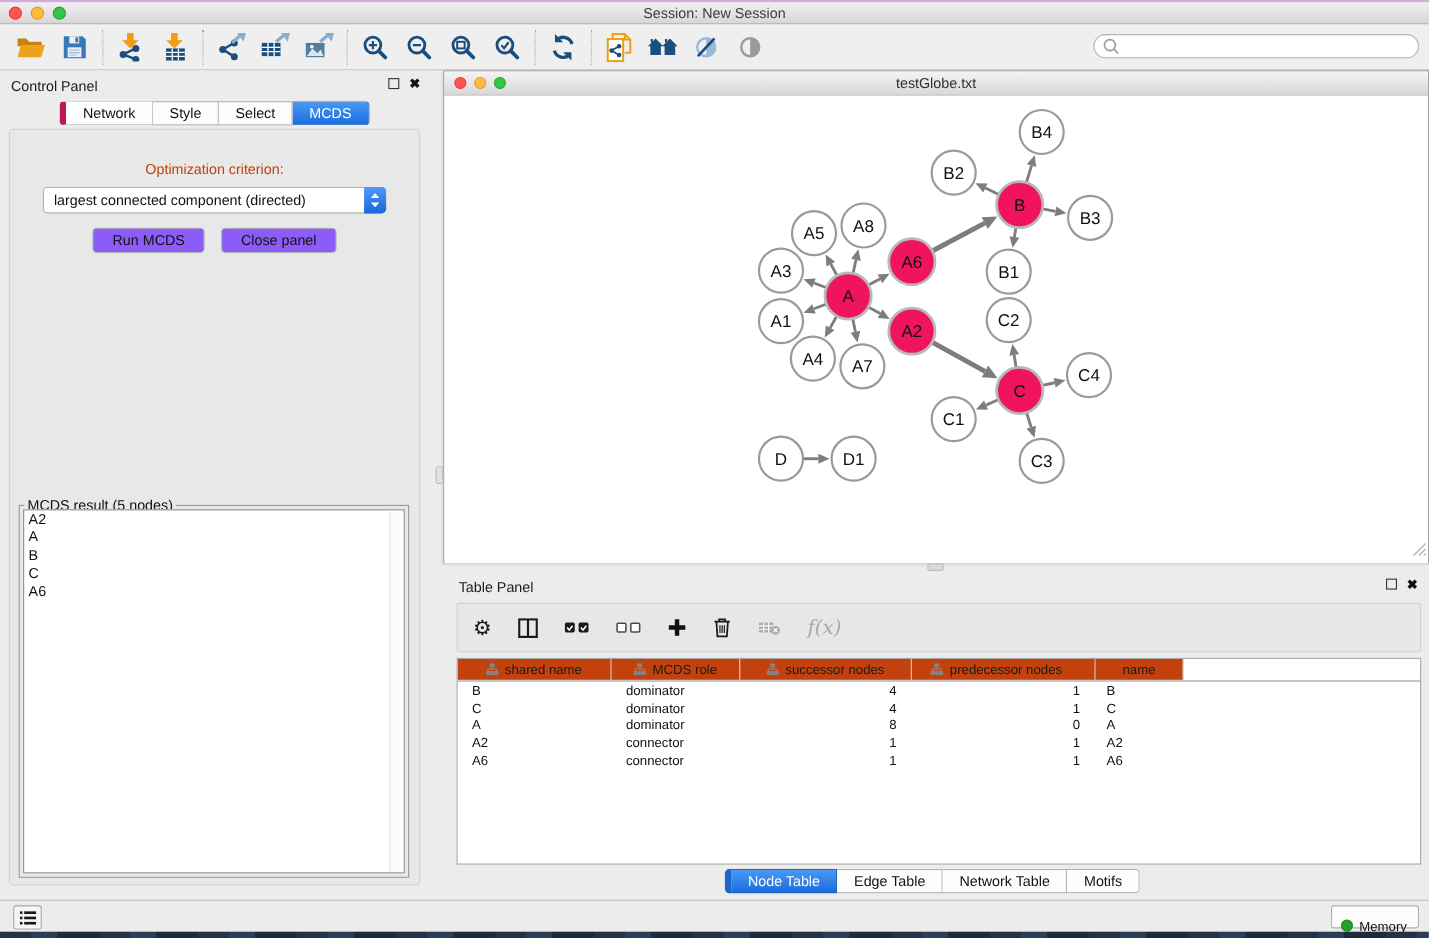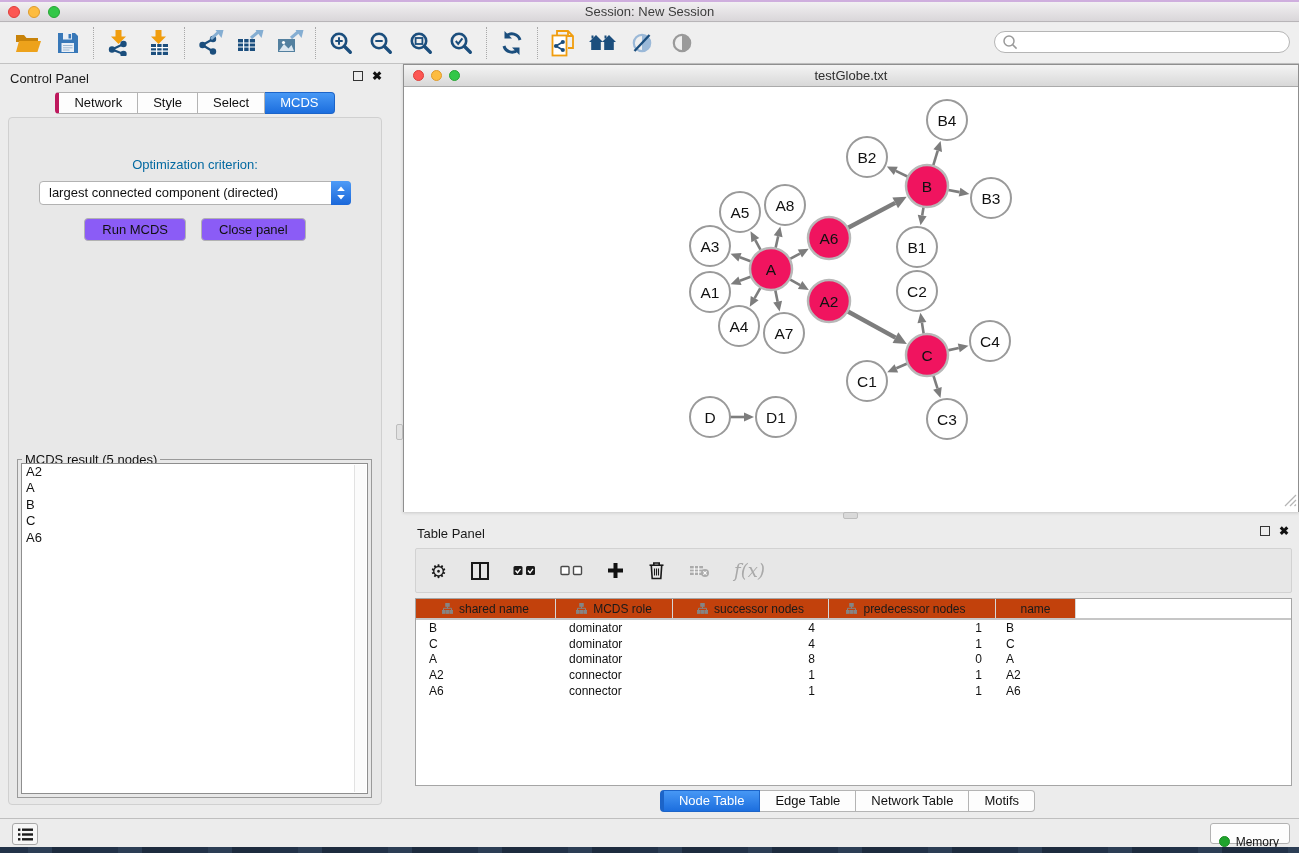--- a/index.html
+++ b/index.html
@@ -30,26 +30,26 @@
 
 .control-panel { position:absolute; left:0; top:64px; width:390px; height:754px; background:#ececec; }
 .cp-header { position:relative; height:28px; }
 .cp-header .cp-title { position:absolute; left:10px; top:7px; font-size:13px; color:#1a1a1a; }
 .panel-icons { position:absolute; right:8px; top:7px; display:flex; gap:9px; align-items:center;}
 .float-icon { width:10px; height:10px; border:1.5px solid #333; display:inline-block; }
 .close-icon { font-size:12px; color:#111; font-weight:bold; line-height:10px; cursor:default;}
 .seg-tabs { display:flex; justify-content:center; }
 .seg-tab { height:22px; line-height:20px; padding:0 15px; font-size:13px; background:#fdfdfd;
   border:1px solid #b4b4b4; border-left:none; color:#111; }
-.seg-tab:first-child { border-left:4px solid #be185d; border-radius:4px 0 0 4px; }
+.seg-tab:first-child { border-left:6px solid #be185d; border-radius:4px 0 0 4px; }
 .seg-tab:last-child { border-radius:0 4px 4px 0; }
 .seg-tab.sel { background:linear-gradient(#4798f5,#1c6ede); border-color:#1c64c8; color:#fff; }
 .cp-content { position:absolute; left:8px; right:8px; top:53px; bottom:13px; background:#e8e8e8;
   border:1px solid #d0d0d0; border-radius:4px; }
-.opt-label { text-align:center; margin-top:39px; font-size:13px; color:#0369a1; }
+.opt-label { text-align:center; margin-top:28px; font-size:13px; color:#c2410c; }
 .criterion { position:relative; margin:9px auto 0; width:312px; height:24px; background:#fff;
   border:1px solid #b2b2b2; border-radius:4px; font-size:13px; color:#111; line-height:22px;
   padding-left:9px; }
 .criterion .stepper { position:absolute; right:-1px; top:-1px; width:20px; height:24px;
   background:linear-gradient(#4d9bf7,#1a67d9); border-radius:0 4px 4px 0;
   display:flex; align-items:center; justify-content:center; }
 .btn-row { display:flex; justify-content:center; gap:15px; margin-top:13px; }
 .push-btn { height:23px; padding:0 17px; background:#8b5cf6; border:1px solid #b2b2b2; border-radius:4px;
   font-size:13px; color:#111; line-height:21px; }
 .result-box { position:absolute; left:8px; right:9px; top:341px; bottom:6px;

